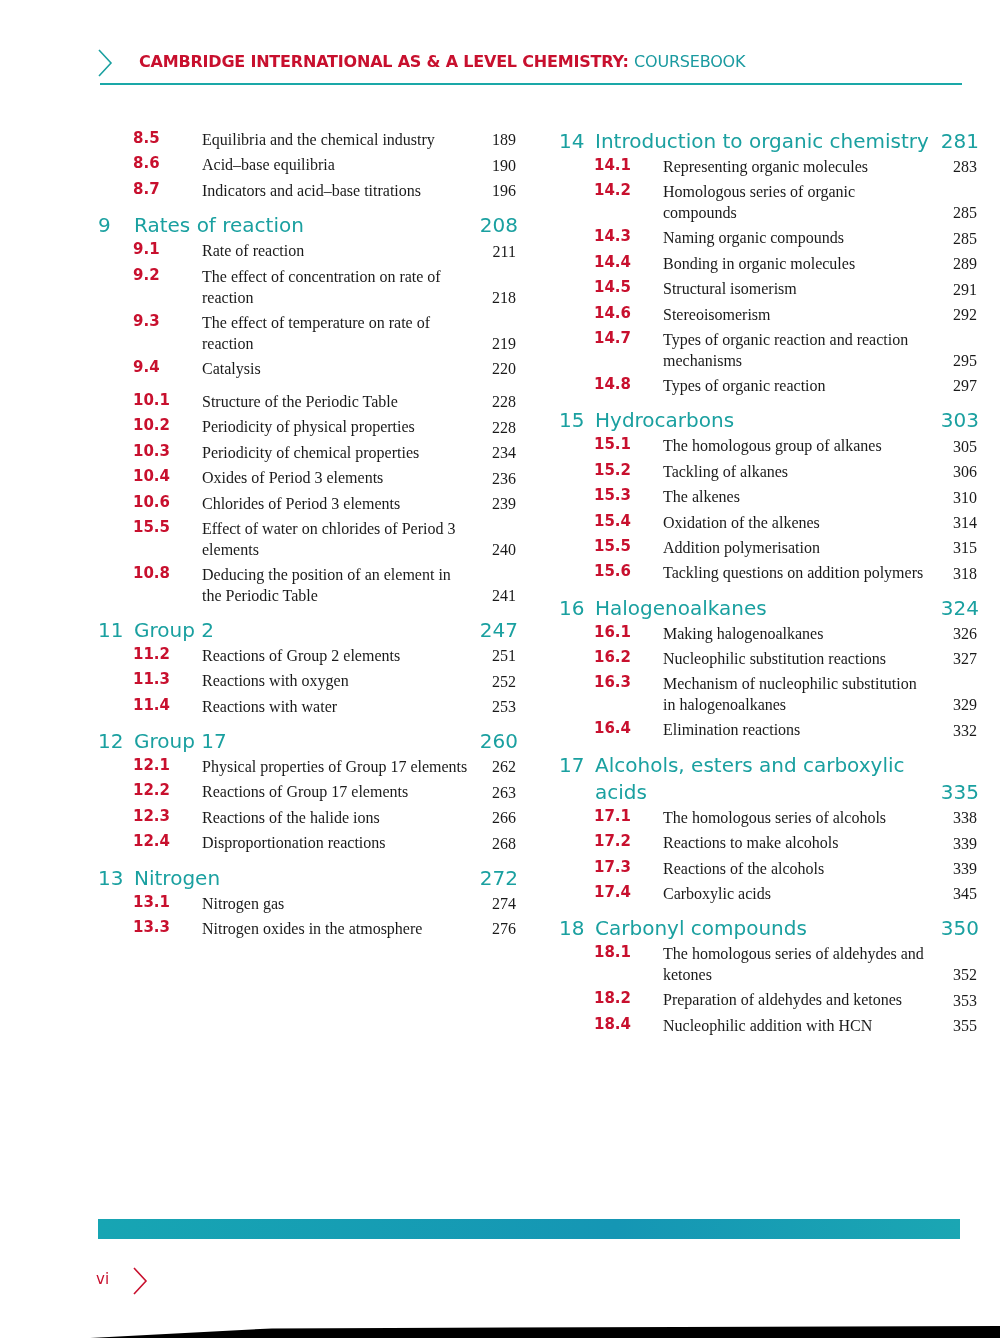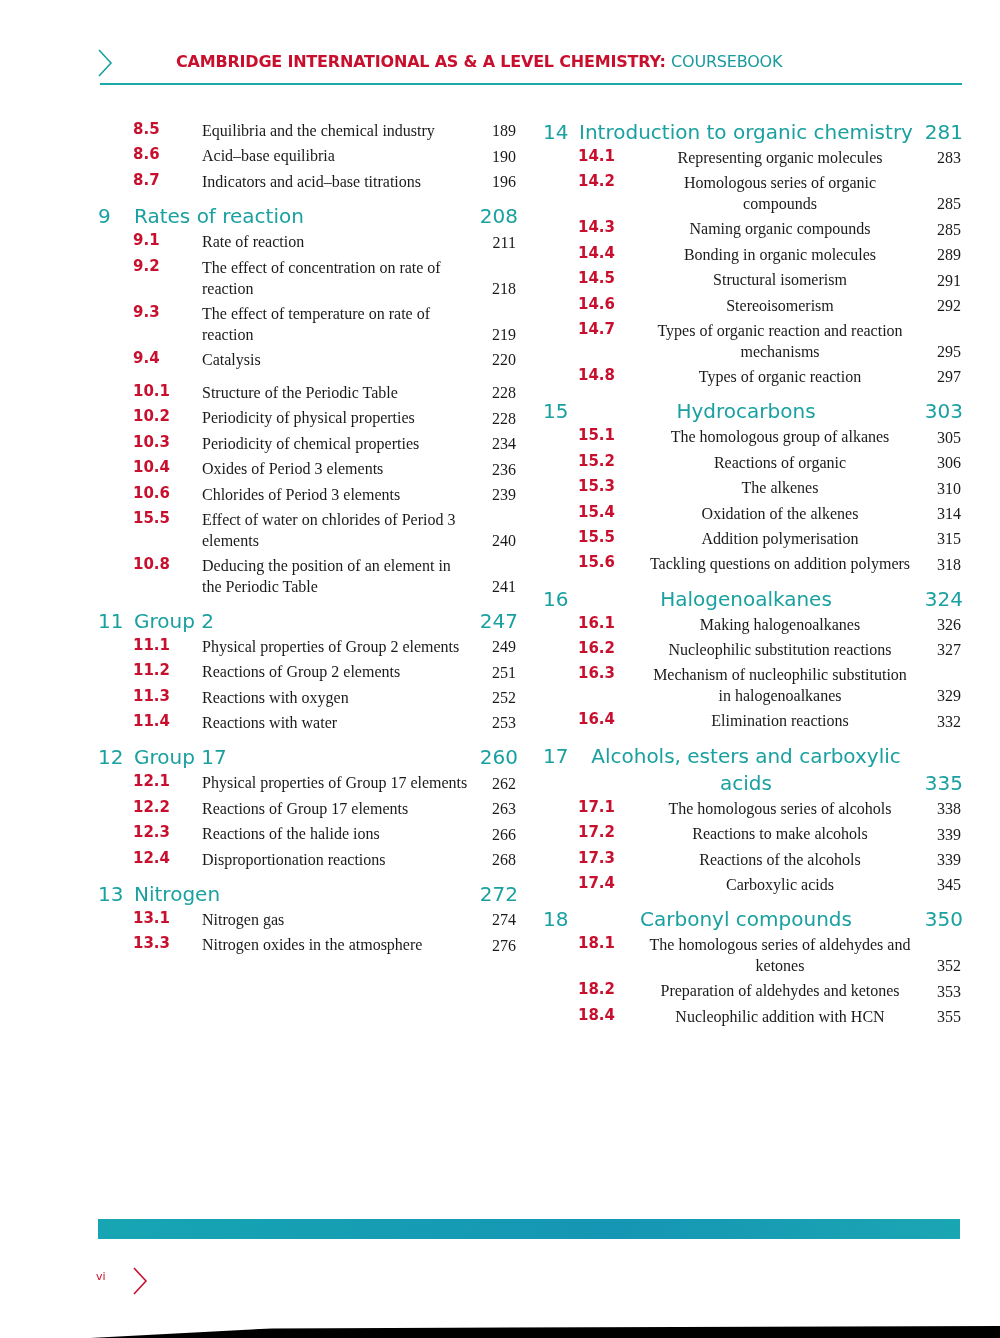--- a/index.html
+++ b/index.html
@@ -5,32 +5,32 @@
   html, body { margin: 0; padding: 0; }
   body {
     width: 1000px; height: 1338px; background: #ffffff; position: relative; overflow: hidden;
     font-family: "Liberation Serif", "DejaVu Serif", serif; color: #1a1a1a;
   }
   .header { position: absolute; left: 96px; top: 44px; width: 866px; height: 42px; }
   .header .chev { position: absolute; left: 0; top: 4px; width: 18px; height: 30px; }
   .header .title {
     position: absolute; left: 43px; top: 8px;
     font-family: "DejaVu Sans", "Liberation Sans", sans-serif; font-size: 16px; font-weight: bold;
-    letter-spacing: -0.2px; white-space: nowrap; margin-left: 37px;
+    letter-spacing: -0.2px; white-space: nowrap;
   }
   .header .title .t1 { color: #c8102e; }
   .header .title .t2 { color: #1a9aa0; font-weight: normal; }
   .header .rule { position: absolute; left: 4px; top: 39px; width: 862px; height: 2px; background: #1aa8a8; }
 
   .col { position: absolute; top: 114px; }
   .col.left { left: 98px; width: 420px; }
-  .col.right { left: 543px; width: 420px; text-align: center; }
+  .col.right { left: 559px; width: 420px; }
 
   .chapter { position: relative; margin-top: 8px; }
-  .chapter:first-child { margin-top: 5px; }
+  .chapter:first-child { margin-top: 14px; }
   .ch-head {
     position: relative; color: #1aa0a0;
     font-family: "DejaVu Sans", "Liberation Sans", sans-serif; font-size: 20px; line-height: 27px;
   }
   .ch-num { position: absolute; left: 0; top: 0; }
   .ch-title { display: block; padding-left: 36px; padding-right: 50px; }
   .ch-page { position: absolute; right: 0; bottom: 0; }
 
   .sec { position: relative; min-height: 25.4px; line-height: 21px; font-size: 16px; }
   .sec-num {
@@ -43,21 +43,21 @@
 
   .col.right .sec-num { left: 35px; }
   .col.right .sec-title { padding-left: 104px; }
 
   .footer-bar {
     position: absolute; left: 98px; top: 1219px; width: 862px; height: 20px;
     background: linear-gradient(90deg, #17a5b3, #1596b4 60%, #1ba6b3);
   }
   .folio {
     position: absolute; left: 96px; top: 1270px; color: #c8102e;
-    font-family: "DejaVu Sans", "Liberation Sans", sans-serif; font-size: 11px;
+    font-family: "DejaVu Sans", "Liberation Sans", sans-serif; font-size: 15px;
   }
   .folio-chev { position: absolute; left: 131px; top: 1266px; width: 18px; height: 30px; }
   .bottom-edge {
     position: absolute; left: 90px; top: 1326px; width: 910px; height: 12px; background: #000;
     clip-path: polygon(0 100%, 20% 20%, 100% 0, 100% 100%);
   }
 </style>
 </head>
 <body>
 
@@ -154,25 +154,20 @@
         <span class="sec-page">241</span>
       </div>
     </div>
     <div class="chapter">
       <div class="ch-head">
         <span class="ch-num">11</span>
         <span class="ch-title">Group 2</span>
         <span class="ch-page">247</span>
       </div>
       <div class="sec">
-        <span class="sec-num">11.1</span>
-        <span class="sec-title">Physical properties of Group 2 elements</span>
-        <span class="sec-page">249</span>
-      </div>
-      <div class="sec">
         <span class="sec-num">11.2</span>
         <span class="sec-title">Reactions of Group 2 elements</span>
         <span class="sec-page">251</span>
       </div>
       <div class="sec">
         <span class="sec-num">11.3</span>
         <span class="sec-title">Reactions with oxygen</span>
         <span class="sec-page">252</span>
       </div>
       <div class="sec">
@@ -280,21 +275,21 @@
         <span class="ch-title">Hydrocarbons</span>
         <span class="ch-page">303</span>
       </div>
       <div class="sec">
         <span class="sec-num">15.1</span>
         <span class="sec-title">The homologous group of alkanes</span>
         <span class="sec-page">305</span>
       </div>
       <div class="sec">
         <span class="sec-num">15.2</span>
-        <span class="sec-title">Reactions of organic</span>
+        <span class="sec-title">Tackling of alkanes</span>
         <span class="sec-page">306</span>
       </div>
       <div class="sec">
         <span class="sec-num">15.3</span>
         <span class="sec-title">The alkenes</span>
         <span class="sec-page">310</span>
       </div>
       <div class="sec">
         <span class="sec-num">15.4</span>
         <span class="sec-title">Oxidation of the alkenes</span>

